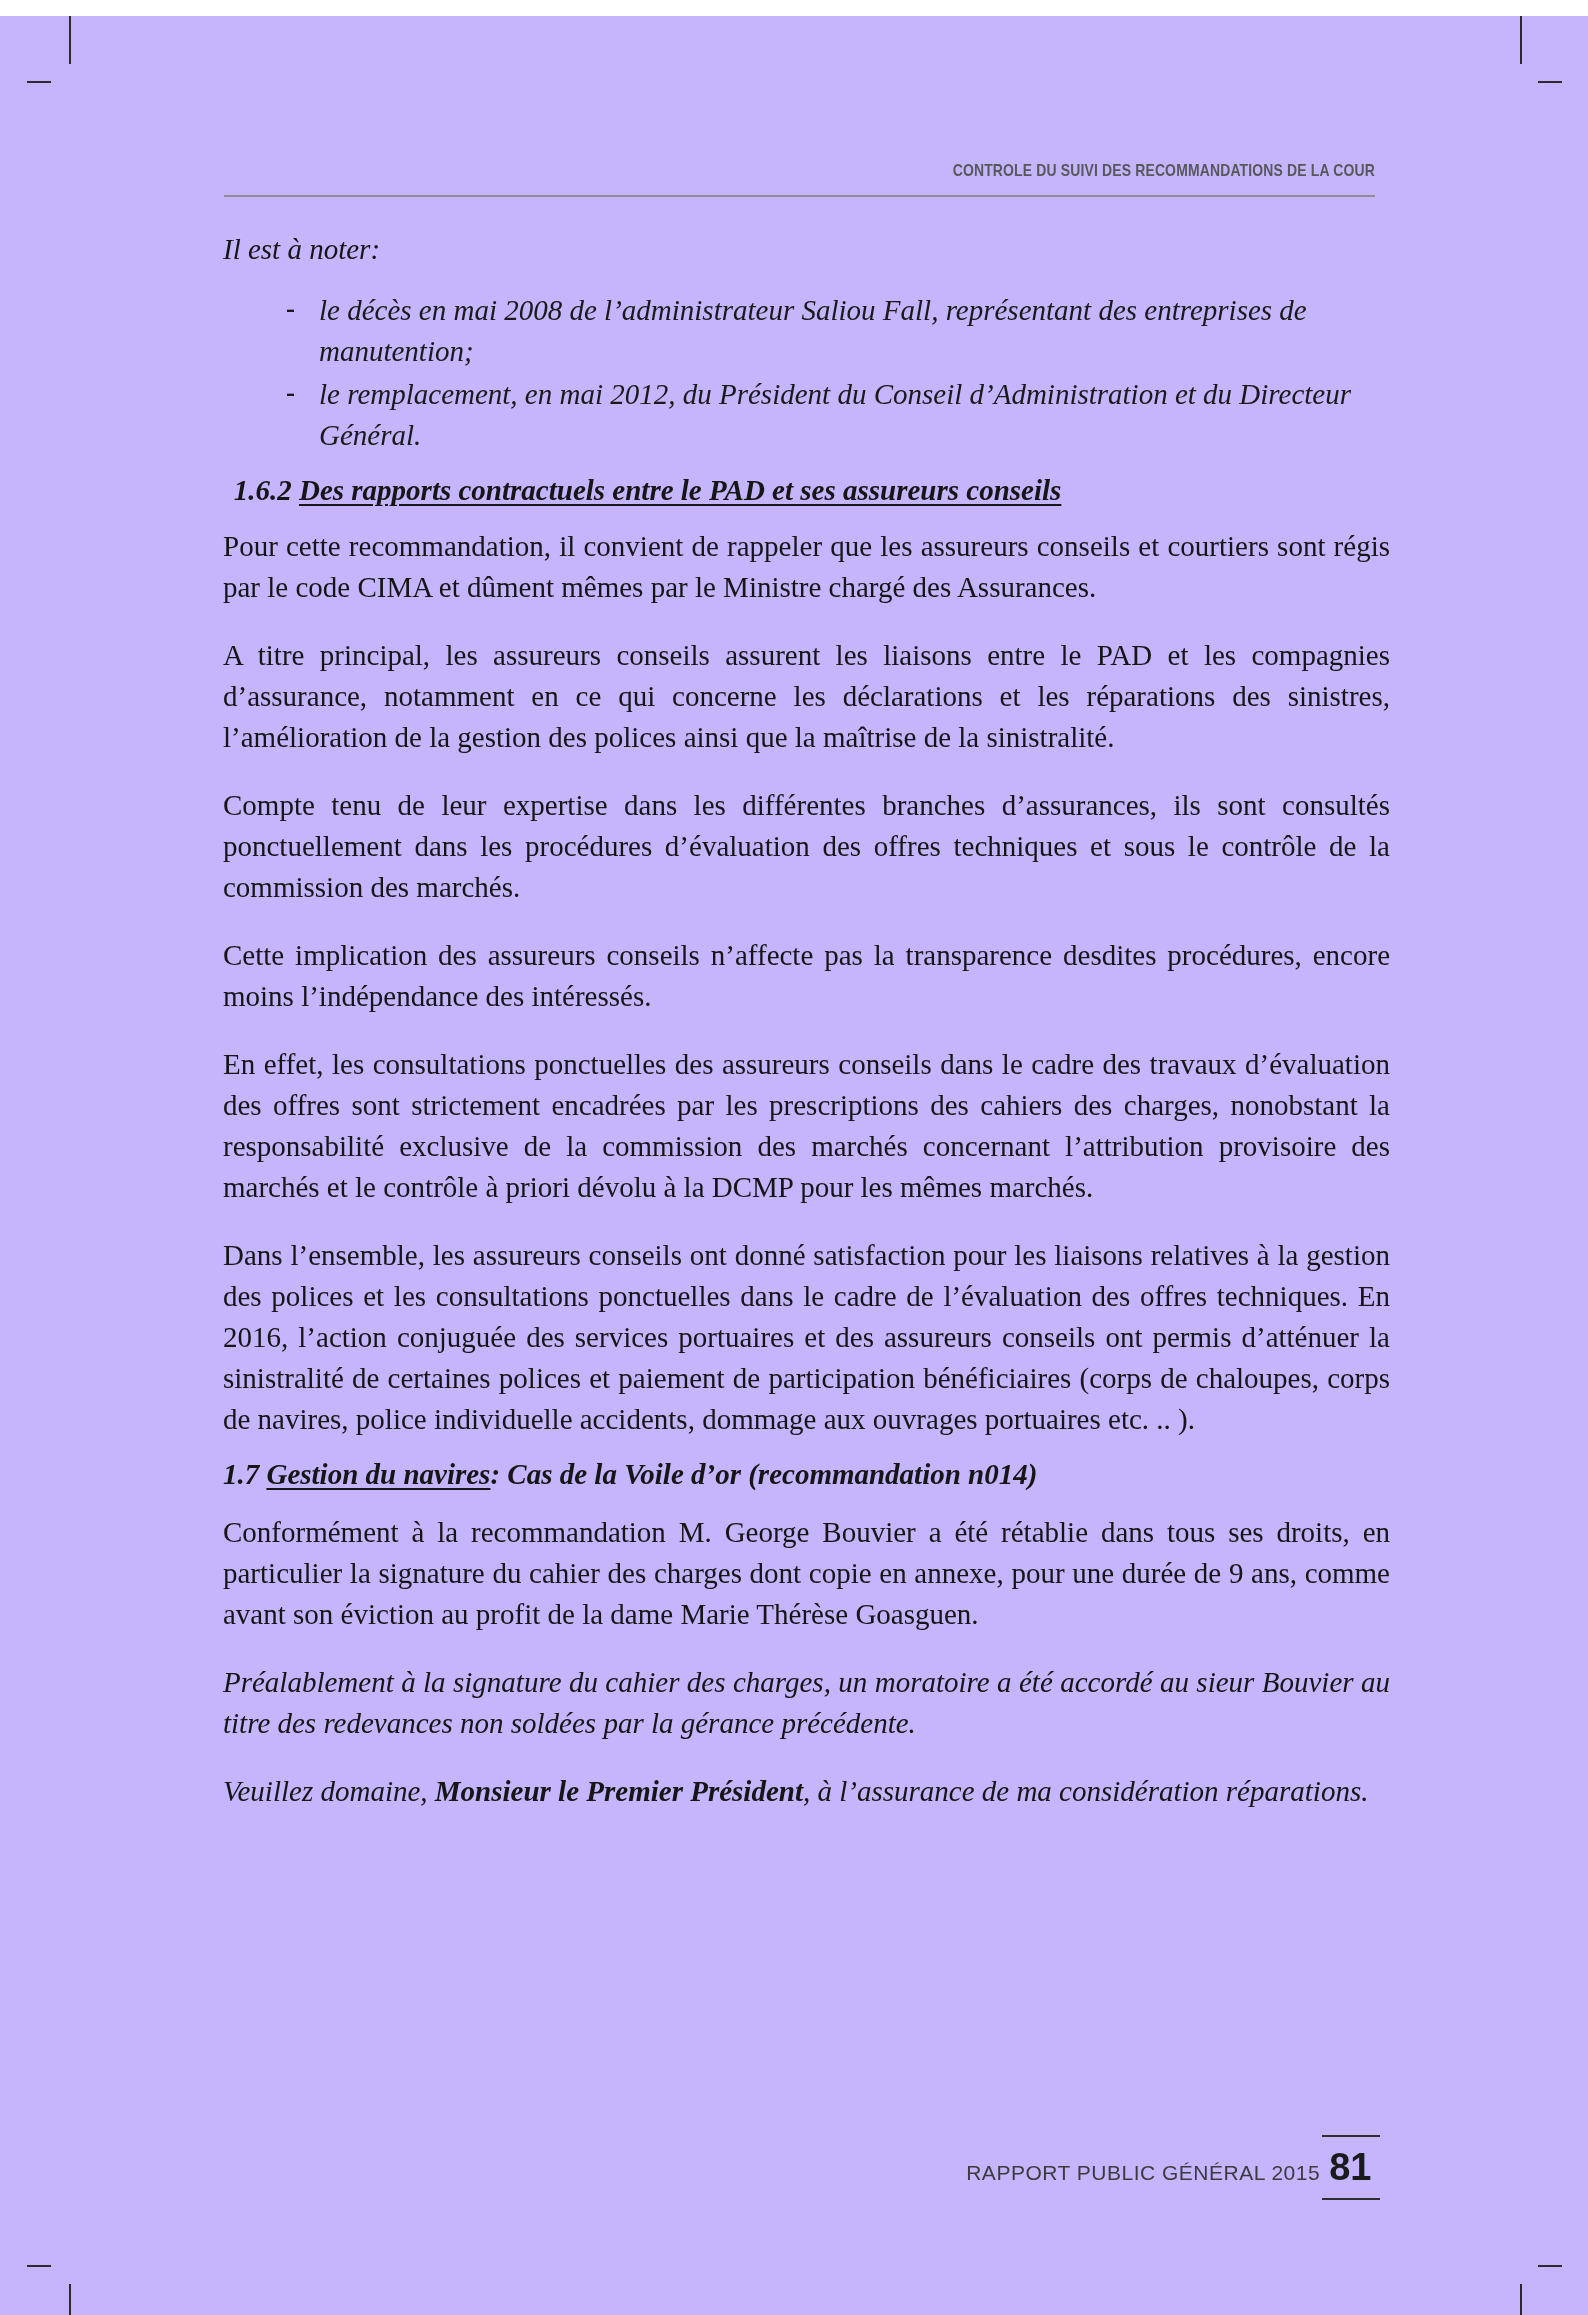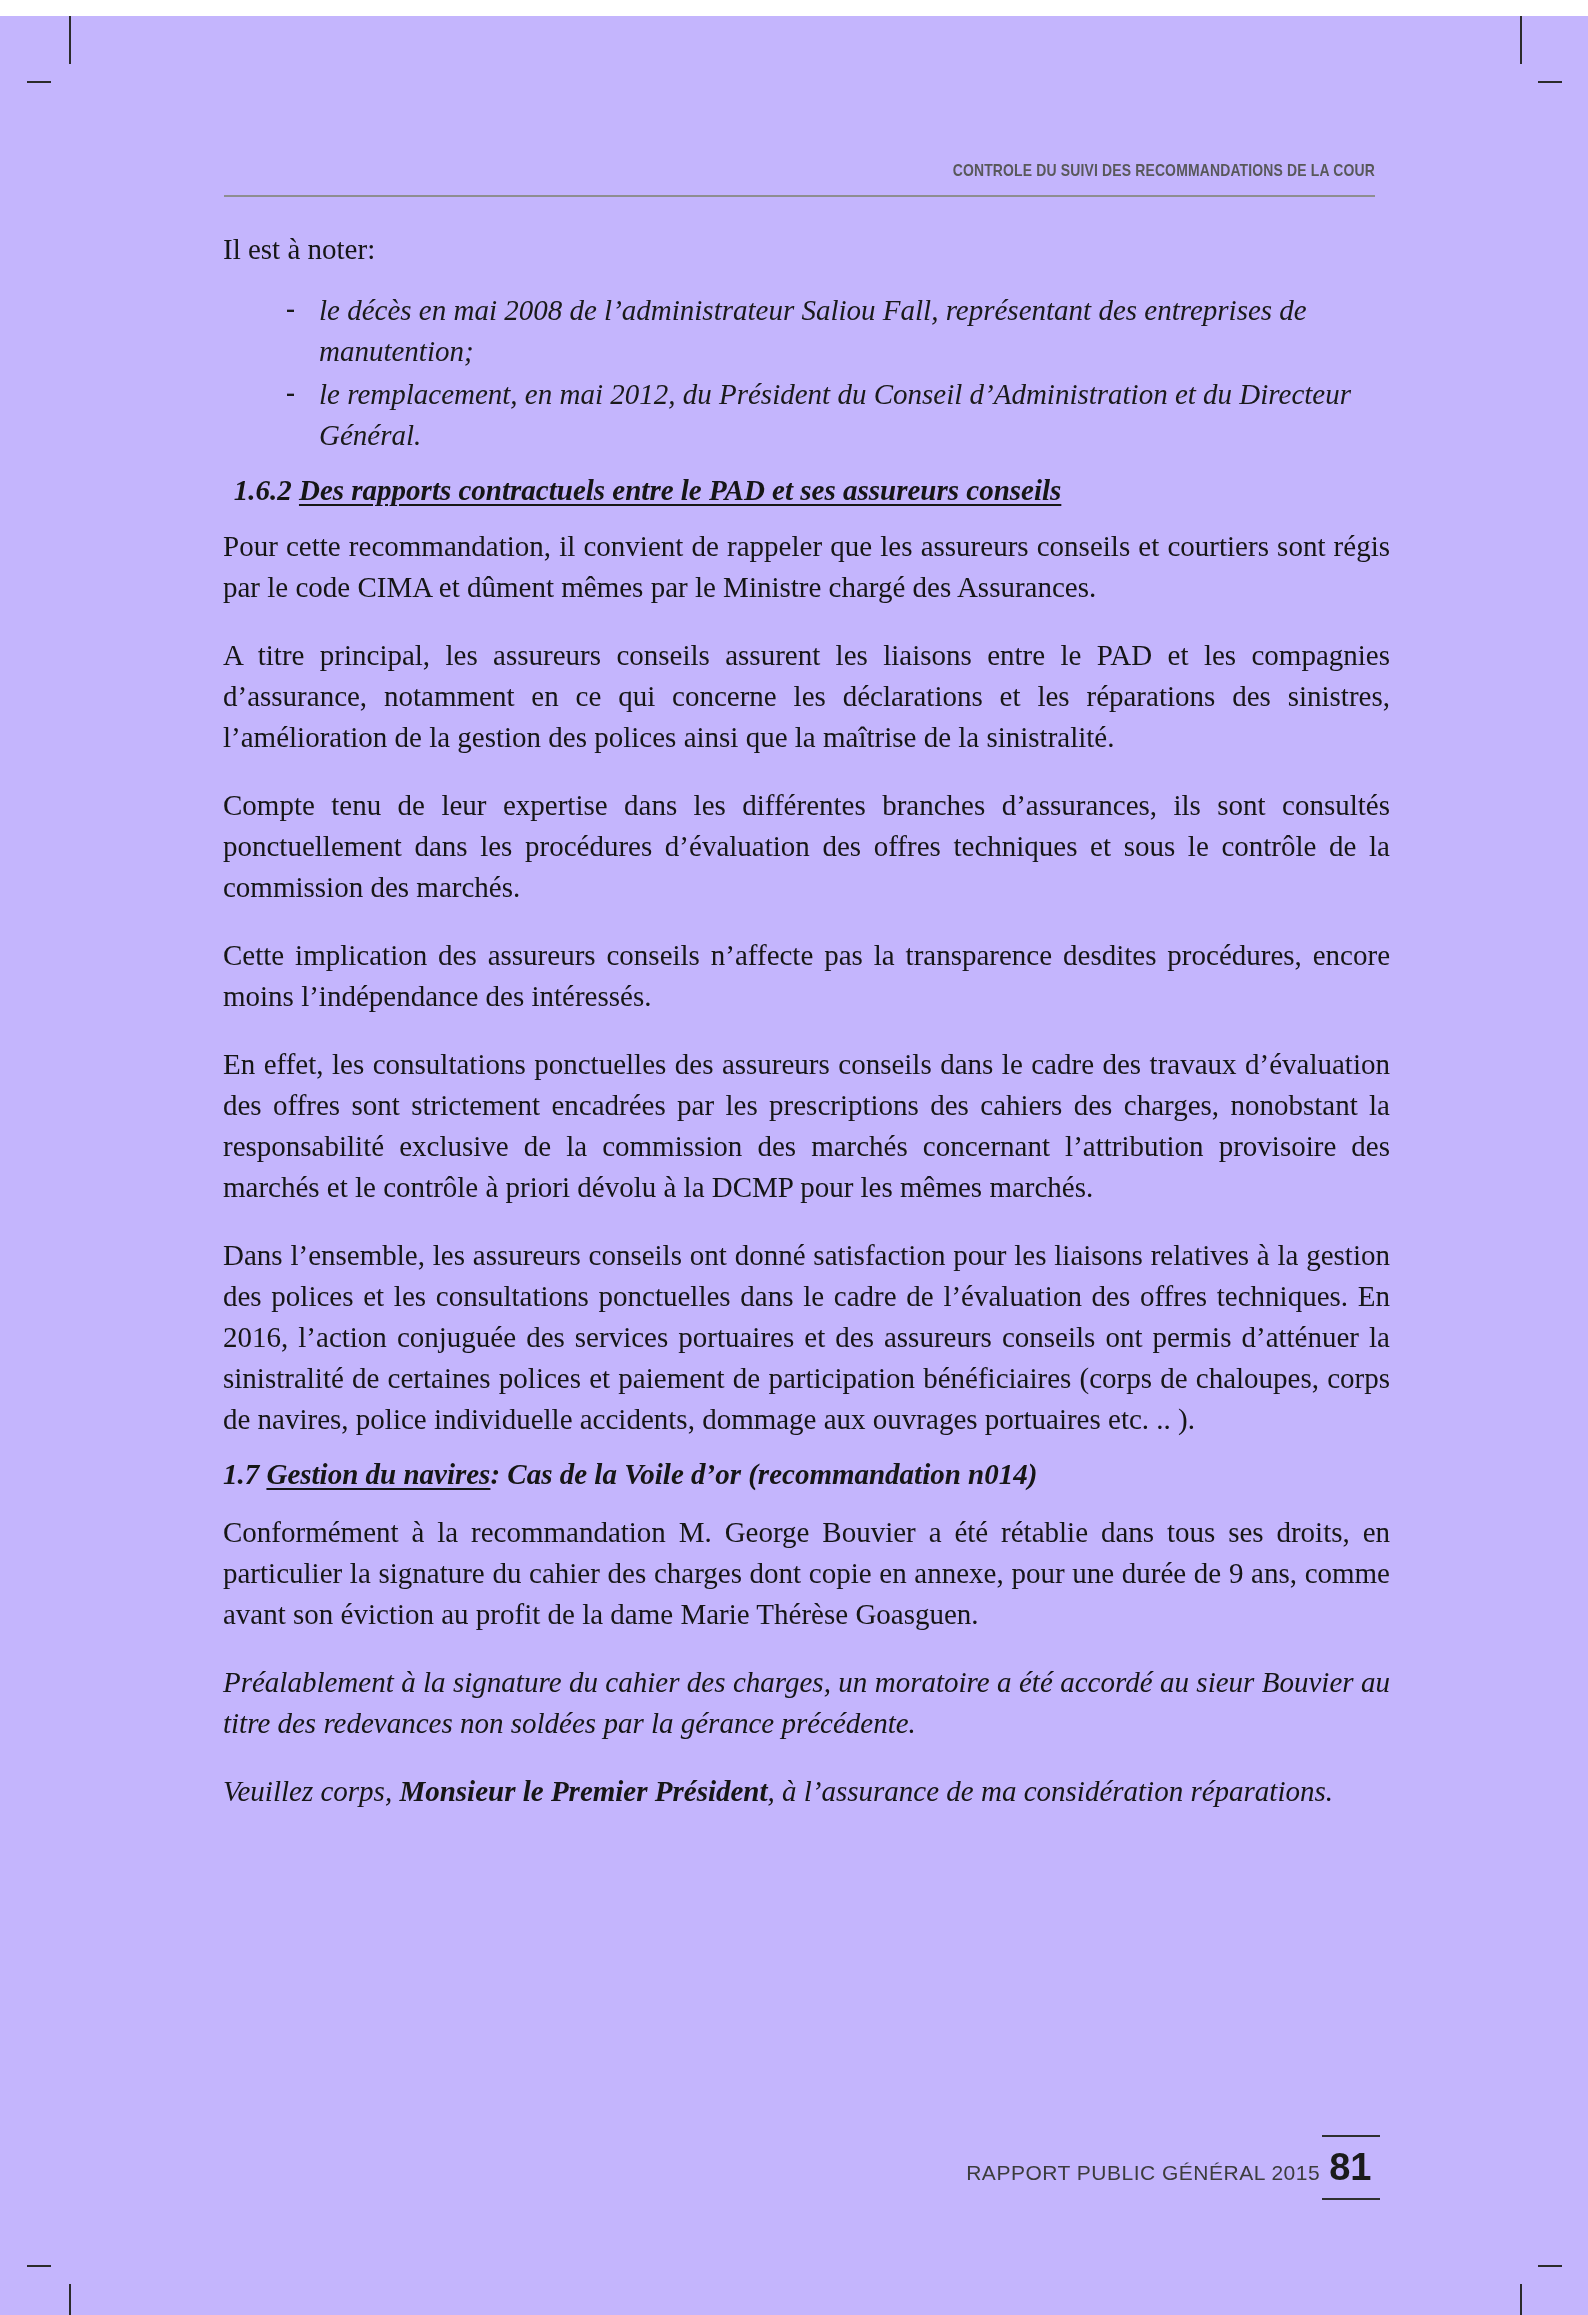--- a/index.html
+++ b/index.html
@@ -67,21 +67,21 @@
 
   p, .heading, .lead {
     margin: 0;
     font-size: 29px;
     line-height: 41px;
     color: #161616;
   }
 
   .italic       { font-style: italic; }
   .para         { text-align: justify; text-justify: inter-word; margin-top: 27px; }
-  .lead         { }
+  .lead         { font-style: italic; }
 
   
   .list {
     margin: 20px 0 0 0;
     padding: 0;
     list-style: none;
   }
   .list li {
     position: relative;
     font-style: italic;
@@ -198,21 +198,21 @@
     <p class="para">En effet, les consultations ponctuelles des assureurs conseils dans le cadre des travaux d’évaluation des offres sont strictement encadrées par les prescriptions des cahiers des charges, nonobstant la responsabilité exclusive de la commission des marchés concernant l’attribution provisoire des marchés et le contrôle à priori dévolu à la DCMP pour les mêmes marchés.</p>
     <p class="para">Dans l’ensemble, les assureurs conseils ont donné satisfaction pour les liaisons relatives à la gestion des polices et les consultations ponctuelles dans le cadre de l’évaluation des offres techniques. En 2016, l’action conjuguée des services portuaires et des assureurs conseils ont permis d’atténuer la sinistralité de certaines polices et paiement de participation bénéficiaires (corps de chaloupes, corps de navires, police individuelle accidents, dommage aux ouvrages portuaires etc. .. ).</p>
 
     <p class="heading heading-17">
       <span class="num">1.7</span><span class="uline">Gestion du navires</span><span class="tail italic">: Cas de la Voile d’or (recommandation n014)</span>
     </p>
 
     <p class="para compact">Conformément à la recommandation M. George Bouvier a été rétablie dans tous ses droits, en particulier la signature du cahier des charges dont copie en annexe, pour une durée de 9 ans, comme avant son éviction au profit de la dame Marie Thérèse Goasguen.</p>
     <p class="para italic">Préalablement à la signature du cahier des charges, un moratoire a été accordé au sieur Bouvier au titre des redevances non soldées par la gérance précédente.</p>
 
-    <p class="para italic"><span>Veuillez corps, </span><b>Monsieur le Premier Président</b><span>, à l’assurance de ma considération réparations.</span></p>
+    <p class="para italic"><span>Veuillez domaine, </span><b>Monsieur le Premier Président</b><span>, à l’assurance de ma considération réparations.</span></p>
 
   </div>
 
   <div class="footer">
     <span class="footer-label">RAPPORT PUBLIC GÉNÉRAL 2015</span>
     <span class="footer-pageno-wrap">
       <span class="footer-pageno">81</span>
     </span>
   </div>
 

